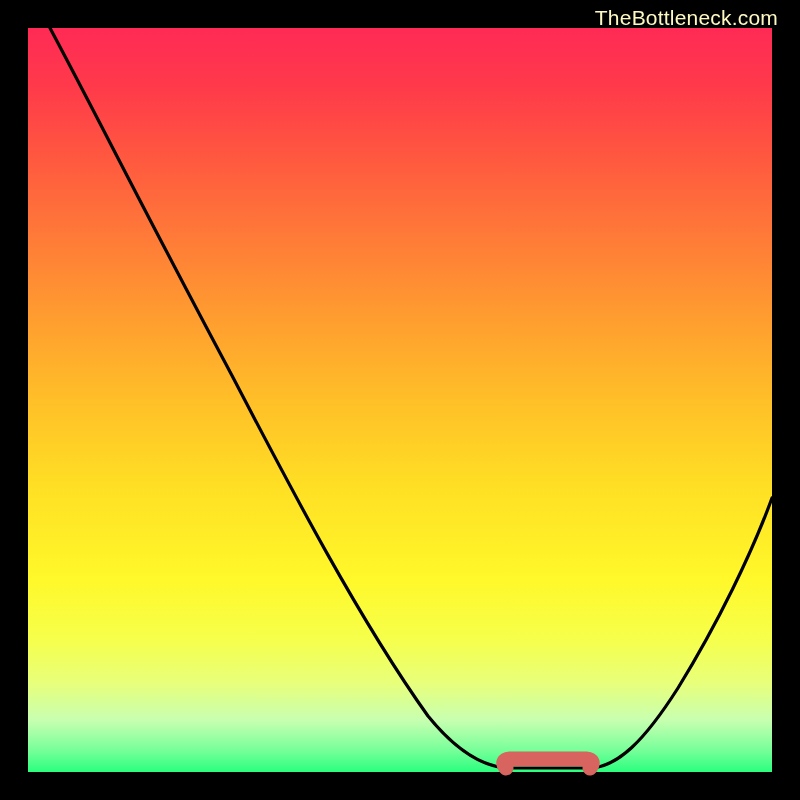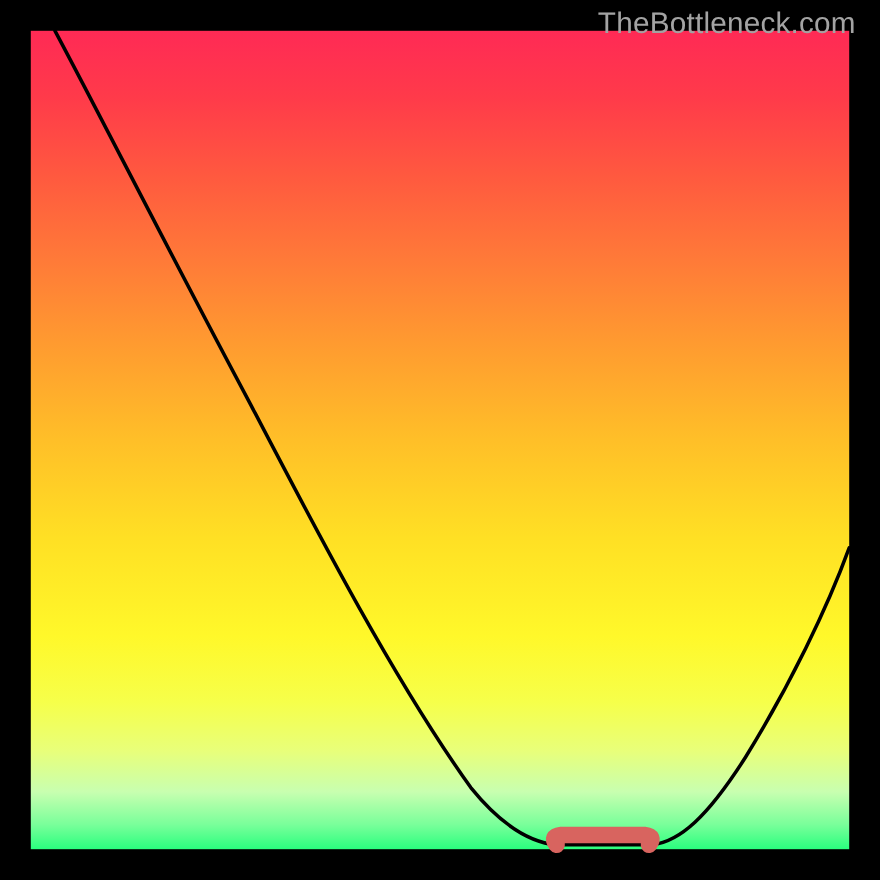--- a/index.html
+++ b/index.html
@@ -47,22 +47,22 @@
     top: 0;
     width: 744px;
     height: 744px;
     overflow: visible;
   }
   .watermark {
     position: absolute;
     top: 6px;
     right: 22px;
     font-family: Arial, Helvetica, sans-serif;
-    font-size: 27px;
-    color: #a3a3a3;
+    font-size: 21px;
+    color: #fef9c3;
     font-weight: 500;
     letter-spacing: 0.2px;
   }
 </style>
 </head>
 <body>
 
 <div class="frame">
   <div class="gradient"></div>
   <svg class="curve" viewBox="0 0 744 744">

